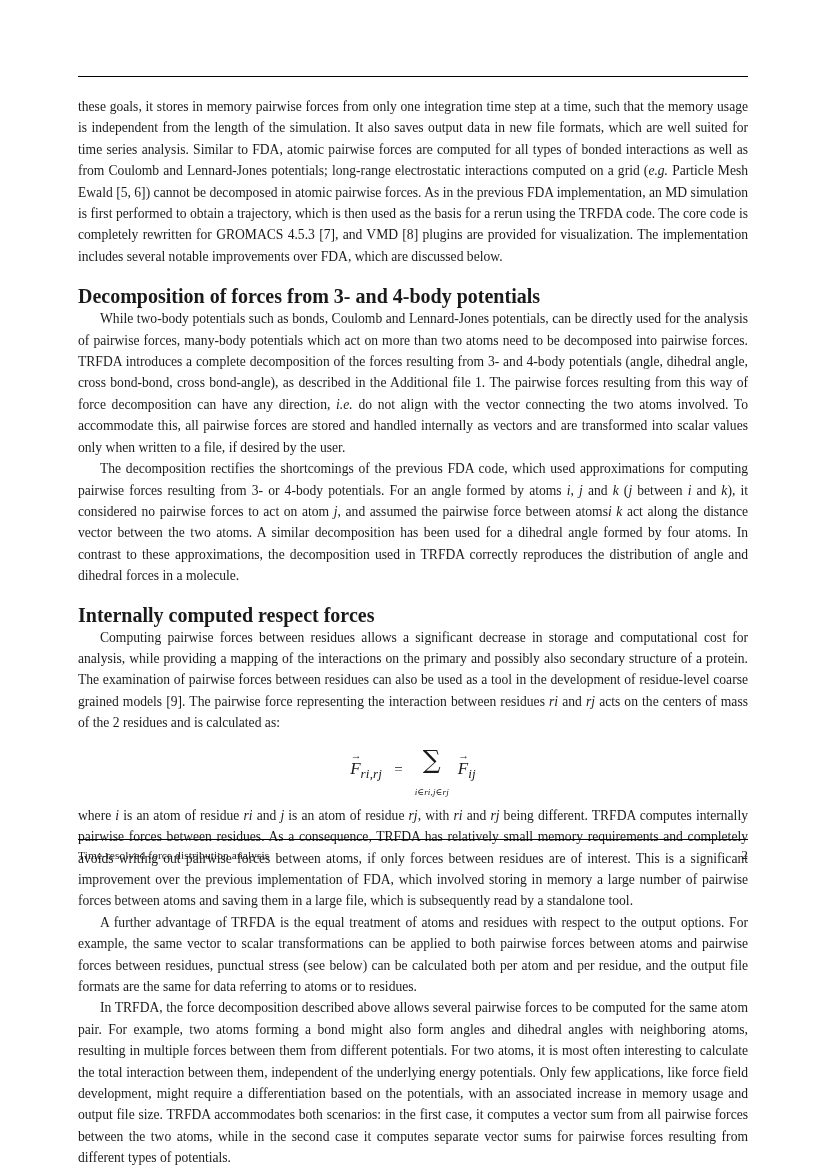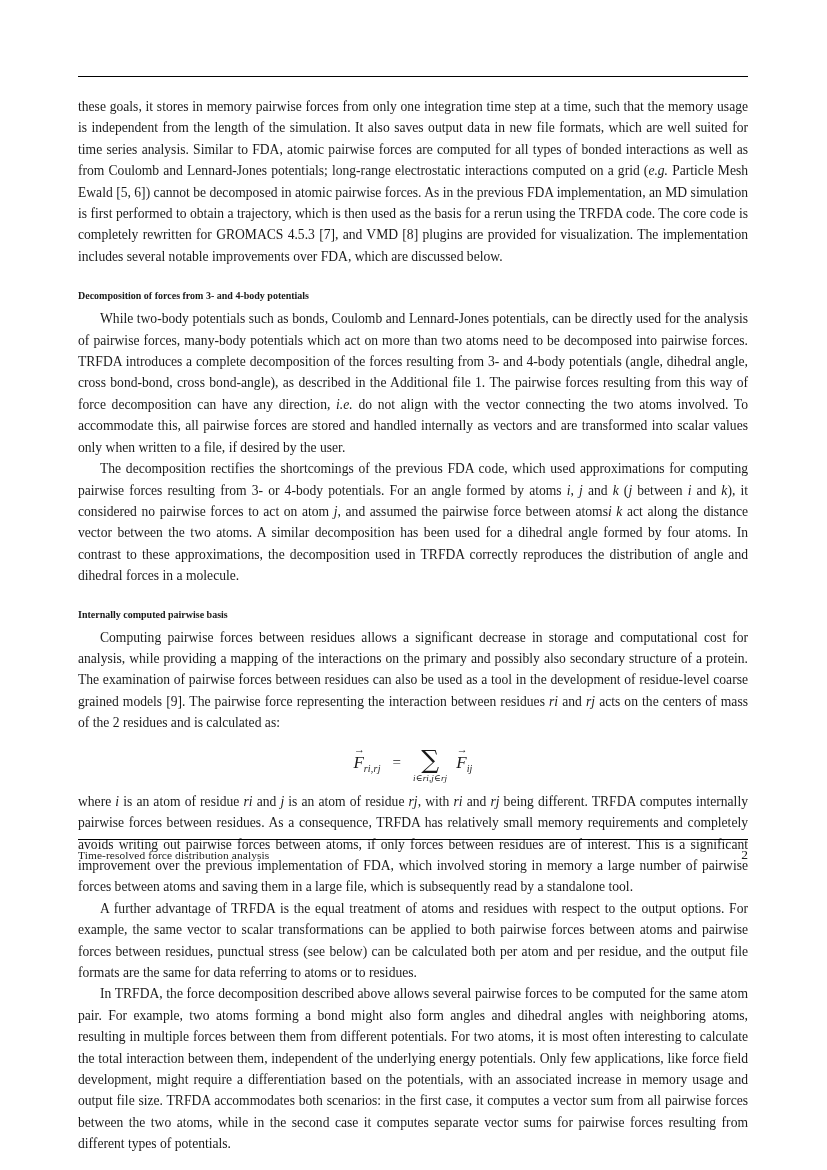--- a/index.html
+++ b/index.html
@@ -44,21 +44,21 @@
     margin: 0;
     text-align: justify;
     text-justify: inter-word;
     font-size: 13.6px;
     line-height: 21.4px;
     hyphens: none;
   }
   p.indent { text-indent: 22px; font-family: Liberation Serif, serif; }
   p.noindent { text-indent: 0; }
   h2 {
-    font-size: 10px;
+    font-size: 20px;
     font-weight: bold;
     margin: 18px 0 2px 0;
     line-height: 20px;
     text-align: left;
   }
   h2.first-head { margin-top: 19px; }
   .equation {
     text-align: center;
     margin: 11px 0 10px 0;
     font-size: 15px;
@@ -82,21 +82,21 @@
     top: -5px;
     left: -1px;
     width: 13px;
     height: 7px;
     font-style: normal;
     font-size: 11px;
     line-height: 7px;
     letter-spacing: -1px;
   }
   .sub {
-    font-size: 10px;
+    font-size: 13px;
     font-style: italic;
     vertical-align: -4px;
     letter-spacing: 0.2px;
   }
   .eq-eq { font-size: 15px; padding: 0 3px; }
   .sigma-group {
     display: inline-flex;
     flex-direction: column;
     align-items: center;
     line-height: 1;
@@ -104,21 +104,21 @@
     top: 2px;
   }
   .sigma-glyph {
     font-size: 25px;
     line-height: 25px;
     font-family: "DejaVu Serif", "Liberation Serif", serif;
   }
   .sigma-limit {
     font-size: 9.2px;
     font-style: italic;
-    margin-top: 2px;
+    margin-top: 16px;
     letter-spacing: 0.1px;
     white-space: nowrap;
   }
   .footer {
     position: absolute;
     left: 0;
     bottom: 42px;
     width: 670px;
   }
   .footer-rule {
@@ -145,21 +145,21 @@
   <hr class="rule header-rule">
 
   <div class="content">
 
     <p class="noindent">these goals, it stores in memory pairwise forces from only one integration time step at a time, such that the memory usage is independent from the length of the simulation. It also saves output data in new file formats, which are well suited for time series analysis. Similar to FDA, atomic pairwise forces are computed for all types of bonded interactions as well as from Coulomb and Lennard-Jones potentials; long-range electrostatic interactions computed on a grid (<i>e.g.</i> Particle Mesh Ewald [5, 6]) cannot be decomposed in atomic pairwise forces. As in the previous FDA implementation, an MD simulation is first performed to obtain a trajectory, which is then used as the basis for a rerun using the TRFDA code. The core code is completely rewritten for GROMACS 4.5.3 [7], and VMD [8] plugins are provided for visualization. The implementation includes several notable improvements over FDA, which are discussed below.</p>
 
     <h2 class="first-head">Decomposition of forces from 3- and 4-body potentials</h2>
     <p class="indent">While two-body potentials such as bonds, Coulomb and Lennard-Jones potentials, can be directly used for the analysis of pairwise forces, many-body potentials which act on more than two atoms need to be decomposed into pairwise forces. TRFDA introduces a complete decomposition of the forces resulting from 3- and 4-body potentials (angle, dihedral angle, cross bond-bond, cross bond-angle), as described in the Additional file 1. The pairwise forces resulting from this way of force decomposition can have any direction, <i>i.e.</i> do not align with the vector connecting the two atoms involved. To accommodate this, all pairwise forces are stored and handled internally as vectors and are transformed into scalar values only when written to a file, if desired by the user.</p>
     <p class="indent">The decomposition rectifies the shortcomings of the previous FDA code, which used approximations for computing pairwise forces resulting from 3- or 4-body potentials. For an angle formed by atoms <i>i</i>, <i>j</i> and <i>k</i> (<i>j</i> between <i>i</i> and <i>k</i>), it considered no pairwise forces to act on atom <i>j</i>, and assumed the pairwise force between atoms<i>i</i> <i>k</i> act along the distance vector between the two atoms. A similar decomposition has been used for a dihedral angle formed by four atoms. In contrast to these approximations, the decomposition used in TRFDA correctly reproduces the distribution of angle and dihedral forces in a molecule.</p>
 
-    <h2>Internally computed pairwise basis</h2>
+    <h2>Internally computed respect forces</h2>
     <p class="indent">Computing pairwise forces between residues allows a significant decrease in storage and computational cost for analysis, while providing a mapping of the interactions on the primary and possibly also secondary structure of a protein. The examination of pairwise forces between residues can also be used as a tool in the development of residue-level coarse grained models [9]. The pairwise force representing the interaction between residues <i>ri</i> and <i>rj</i> acts on the centers of mass of the 2 residues and is calculated as:</p>
 
     <div class="equation">
       <span class="eq-inner">
         <span class="vecF">
           <span class="arrow">→</span><span>F</span><span class="sub">ri,rj</span>
         </span>
         <span class="eq-eq">=</span>
         <span class="sigma-group">
           <span class="sigma-glyph">∑</span>

